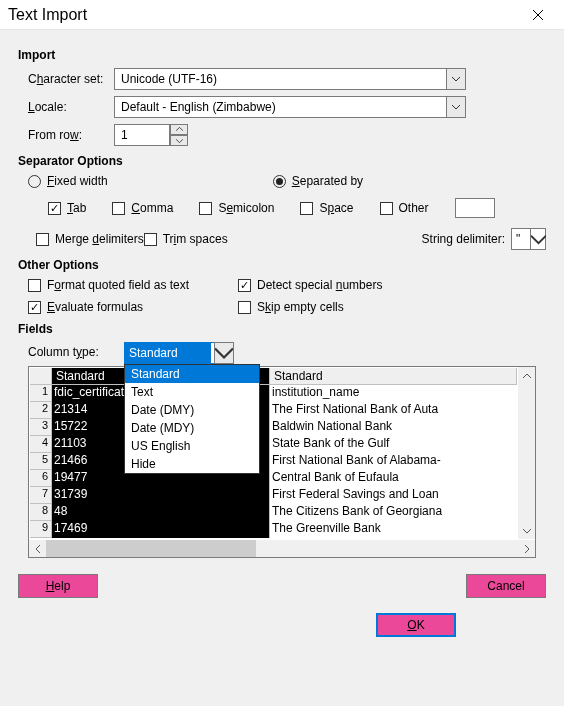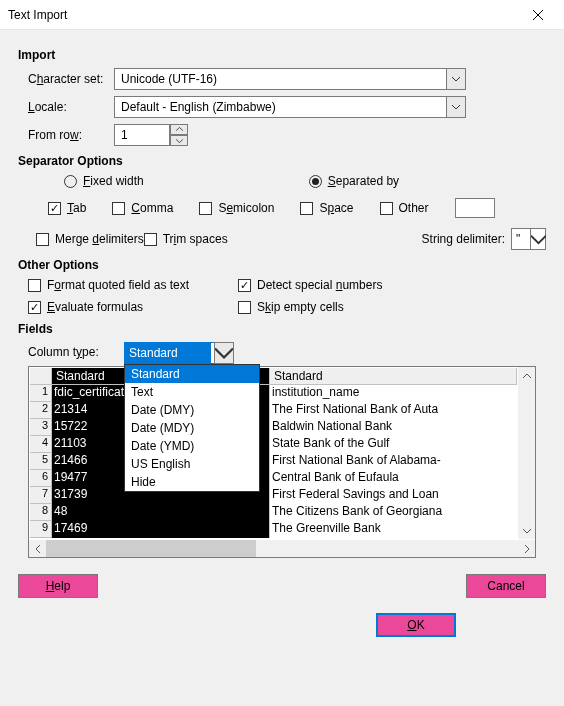--- a/index.html
+++ b/index.html
@@ -1,18 +1,18 @@
 <!DOCTYPE html>
 <html><head>
 <meta charset="utf-8">
 <style>
 * { box-sizing: border-box; margin: 0; padding: 0; font-family: "Segoe UI", Tahoma, sans-serif; font-size: 12px; }
 body { background: #f0f0f0; width: 564px; height: 706px; overflow: hidden; }
 .titlebar { height: 30px; background: #fff; display: flex; align-items: center; padding: 0 8px; border-bottom: 1px solid #e5e5e5; }
-.titlebar-text { flex: 1; font-size: 12px; }
+.titlebar-text { flex: 1; font-size: 16px; }
 .titlebar-close { width: 36px; height: 30px; display: flex; align-items: center; justify-content: center; cursor: default; }
 .titlebar-close svg { width: 10px; height: 10px; }
 .dialog-body { padding: 10px 18px 0 18px; }
 .section-title { font-weight: bold; font-size: 12px; margin: 8px 0 6px 0; }
 .row { display: flex; align-items: center; margin: 6px 0; }
 .row .label { width: 96px; text-align: left; padding-left: 10px; }
 .underline { text-decoration: underline; }
 .sel { width: 352px; height: 22px; position: relative; }
 .sel-box { width: 100%; height: 100%; border: 1px solid #7a7a7a; background: #fff; display: flex; align-items: center; padding-left: 6px; }
 .sel-btn { position: absolute; right: 0; top: 0; width: 20px; height: 22px; border: 1px solid #7a7a7a; background: #e9e9e9; display: flex; align-items: center; justify-content: center; }
@@ -21,21 +21,21 @@
 .spinner-input { width: 56px; height: 22px; border: 1px solid #7a7a7a; padding-left: 6px; background: #fff; }
 .spinner-btns { width: 18px; height: 22px; display: flex; flex-direction: column; }
 .spinner-btns div { flex: 1; border: 1px solid #7a7a7a; background: #e9e9e9; display: flex; align-items: center; justify-content: center; }
 .spinner-btns svg { width: 7px; height: 5px; }
 .radio, .check { display: inline-flex; align-items: center; gap: 6px; }
 .radio-dot { width: 13px; height: 13px; border-radius: 50%; border: 1px solid #333; display: inline-flex; align-items: center; justify-content: center; }
 .radio-dot.checked::after { content: ""; width: 7px; height: 7px; border-radius: 50%; background: #222; }
 .check-box { width: 13px; height: 13px; border: 1px solid #333; background: #fff; display: inline-flex; align-items: center; justify-content: center; }
 .check-box.checked::after { content: "✓"; font-size: 11px; line-height: 11px; }
 .sep-grid { padding-left: 10px; }
-.sep-top { display: flex; gap: 165px; margin-bottom: 10px; margin-left: 36px; }
+.sep-top { display: flex; gap: 165px; margin-bottom: 10px; }
 .sep-checks { display: flex; align-items: center; gap: 26px; flex-wrap: wrap; margin: 6px 0 10px 20px; }
 .txt-input { width: 40px; height: 20px; border: 1px solid #7a7a7a; background: #fff; }
 .sep-row2 { display: flex; align-items: center; margin-left: 8px; justify-content: center; }
 .str-delim { display: flex; align-items: center; gap: 6px; margin-left: auto; }
 .delim-sel { width: 35px; height: 22px; position: relative; }
 .delim-box { width: 100%; height: 100%; border: 1px solid #7a7a7a; background: #fff; display: flex; align-items: center; padding-left: 4px; }
 .delim-btn { position: absolute; right: 0; top: 0; width: 16px; height: 22px; border-left: 1px solid #7a7a7a; display: flex; align-items: center; justify-content: center; }
 .opts-grid { display: grid; grid-template-columns: 210px auto; row-gap: 8px; padding-left: 10px; }
 .coltype-row { display: flex; align-items: flex-start; padding-left: 10px; margin-bottom: 2px; }
 .coltype-label { width: 96px; padding-top: 3px; }
@@ -226,21 +226,20 @@
       <div class="coltype-btn">
           <svg viewBox="0 0 8 8">
             <polyline points="0,2 4,6 8,2" fill="none" stroke="#333"></polyline>
           </svg>
         </div>
       <div class="dropdown-list" id="dd">
           <div class="hl">Standard</div>
           <div>Text</div>
           <div>Date (DMY)</div>
           <div>Date (MDY)</div>
-          <div>Date (YMD)</div>
           <div>US English</div>
           <div>Hide</div>
         </div>
     </div>
   </div>
 
   <div class="preview">
     <div class="preview-box">
       <div class="table">
         <div class="thead">

